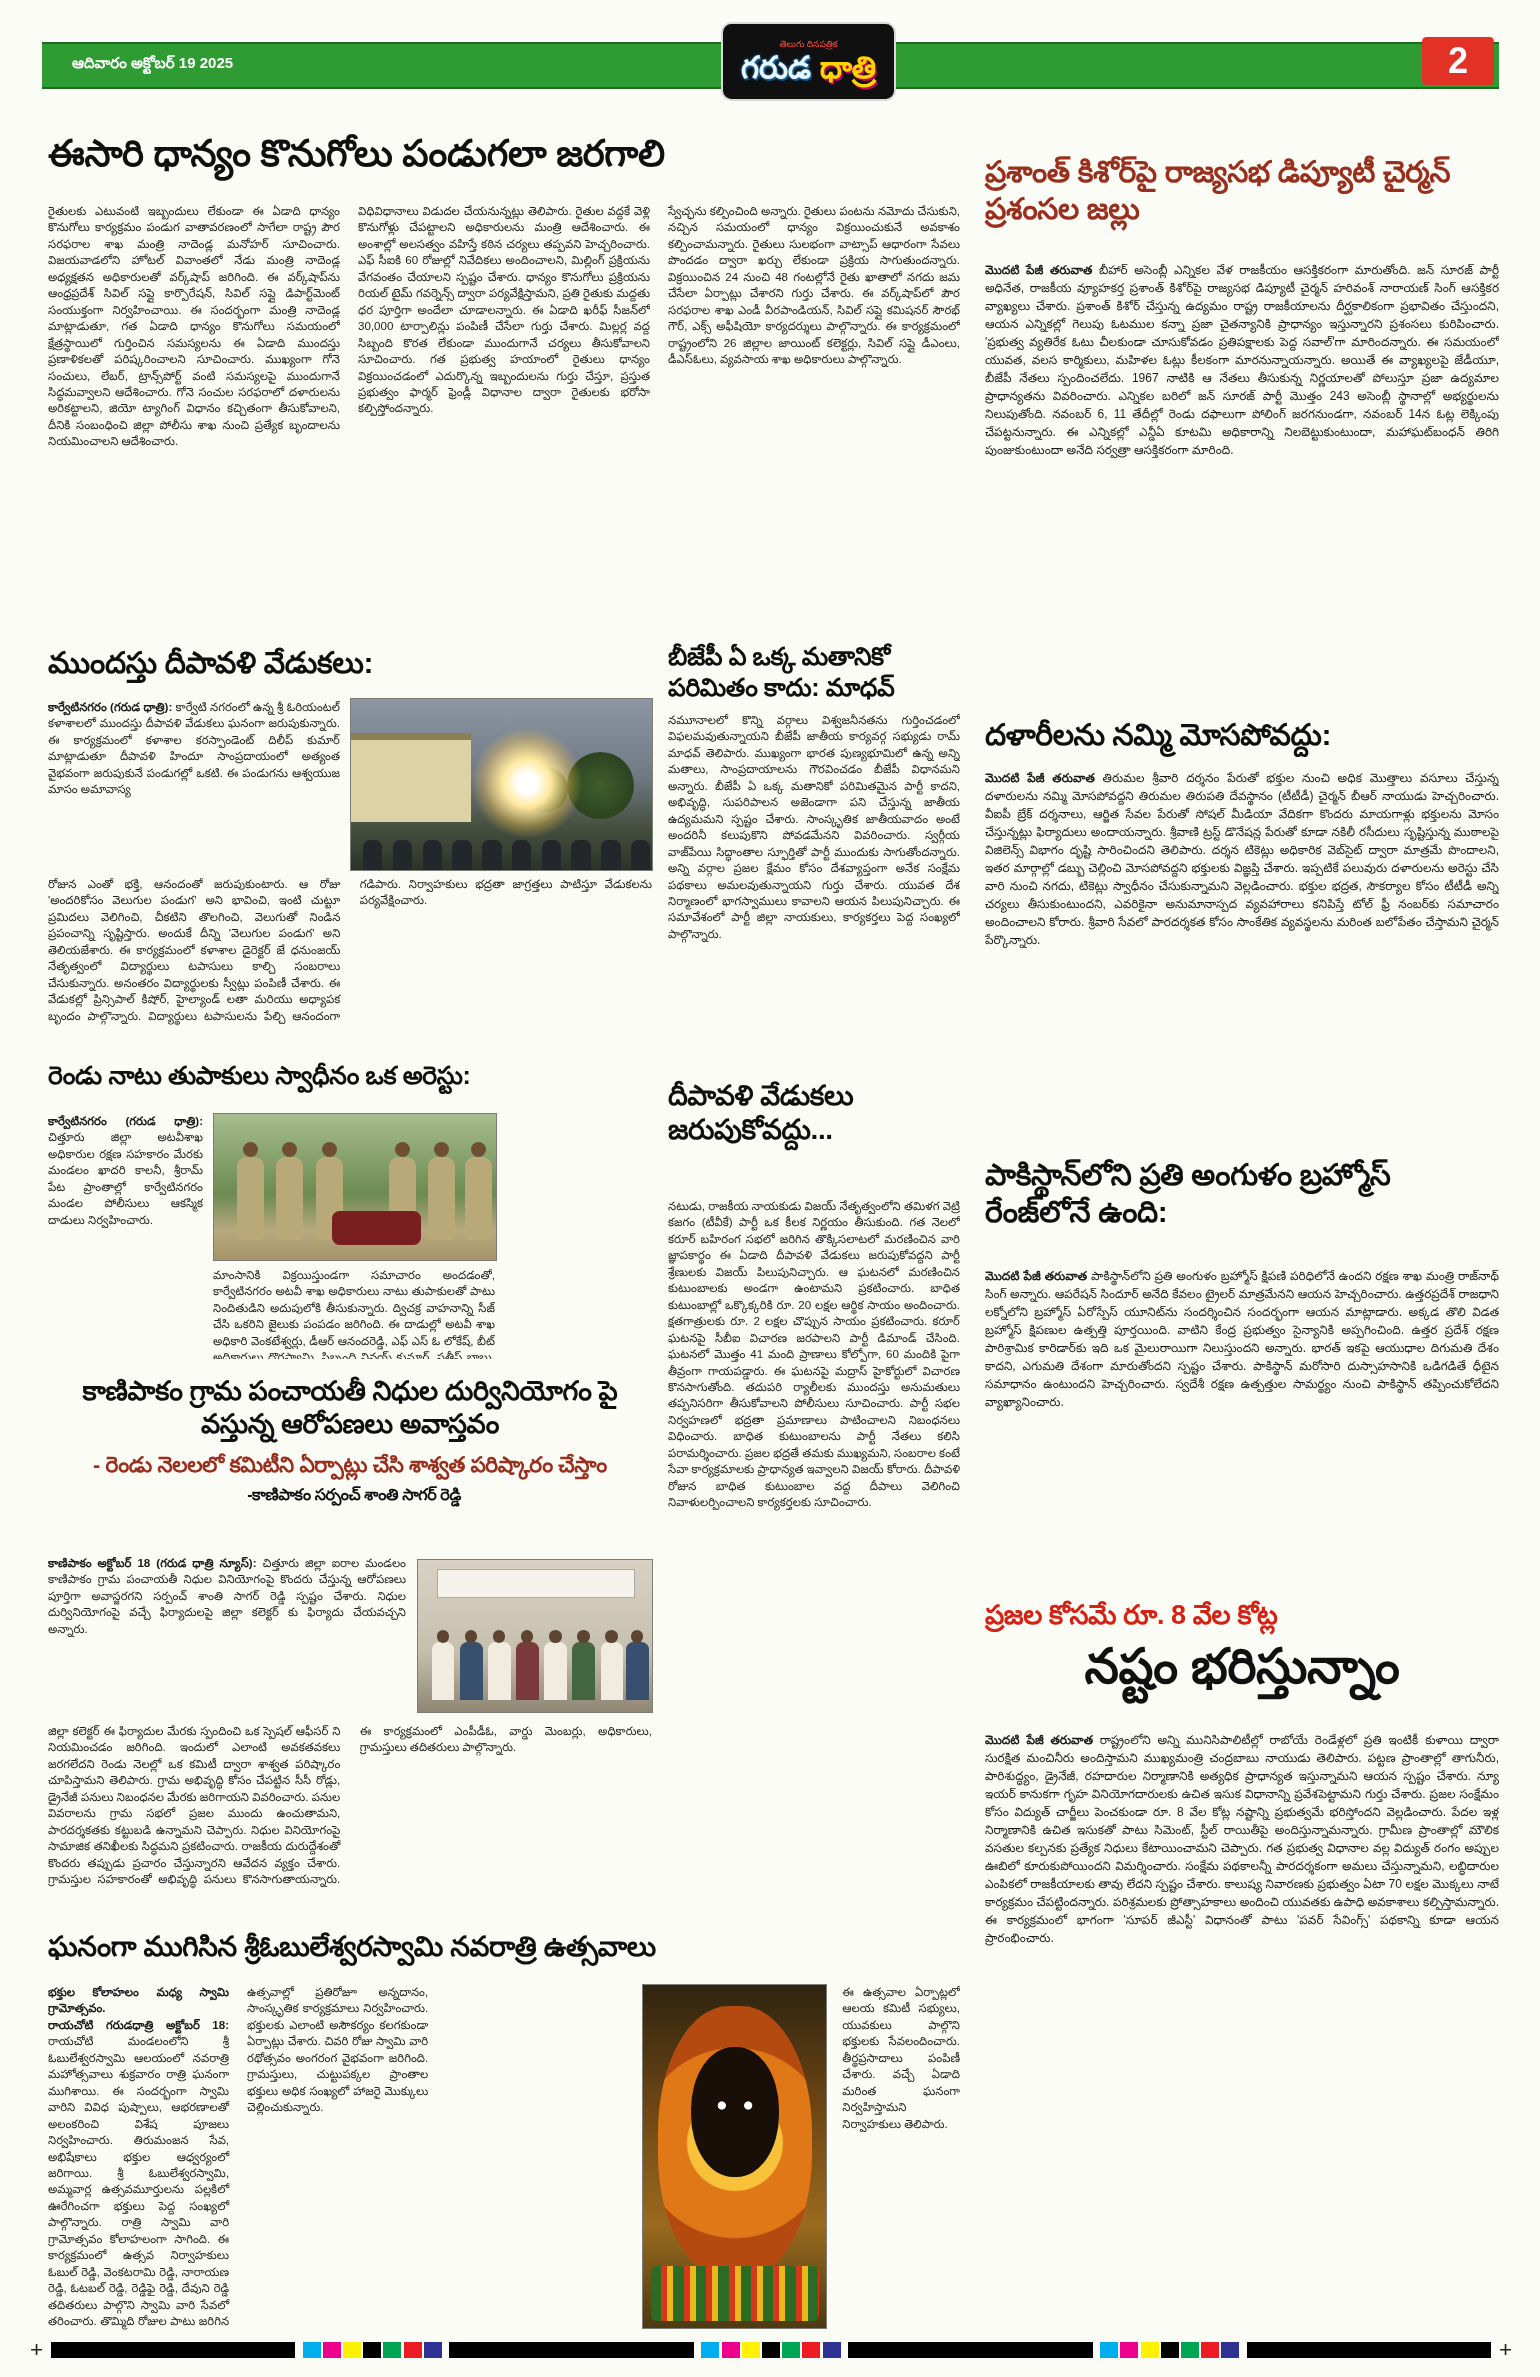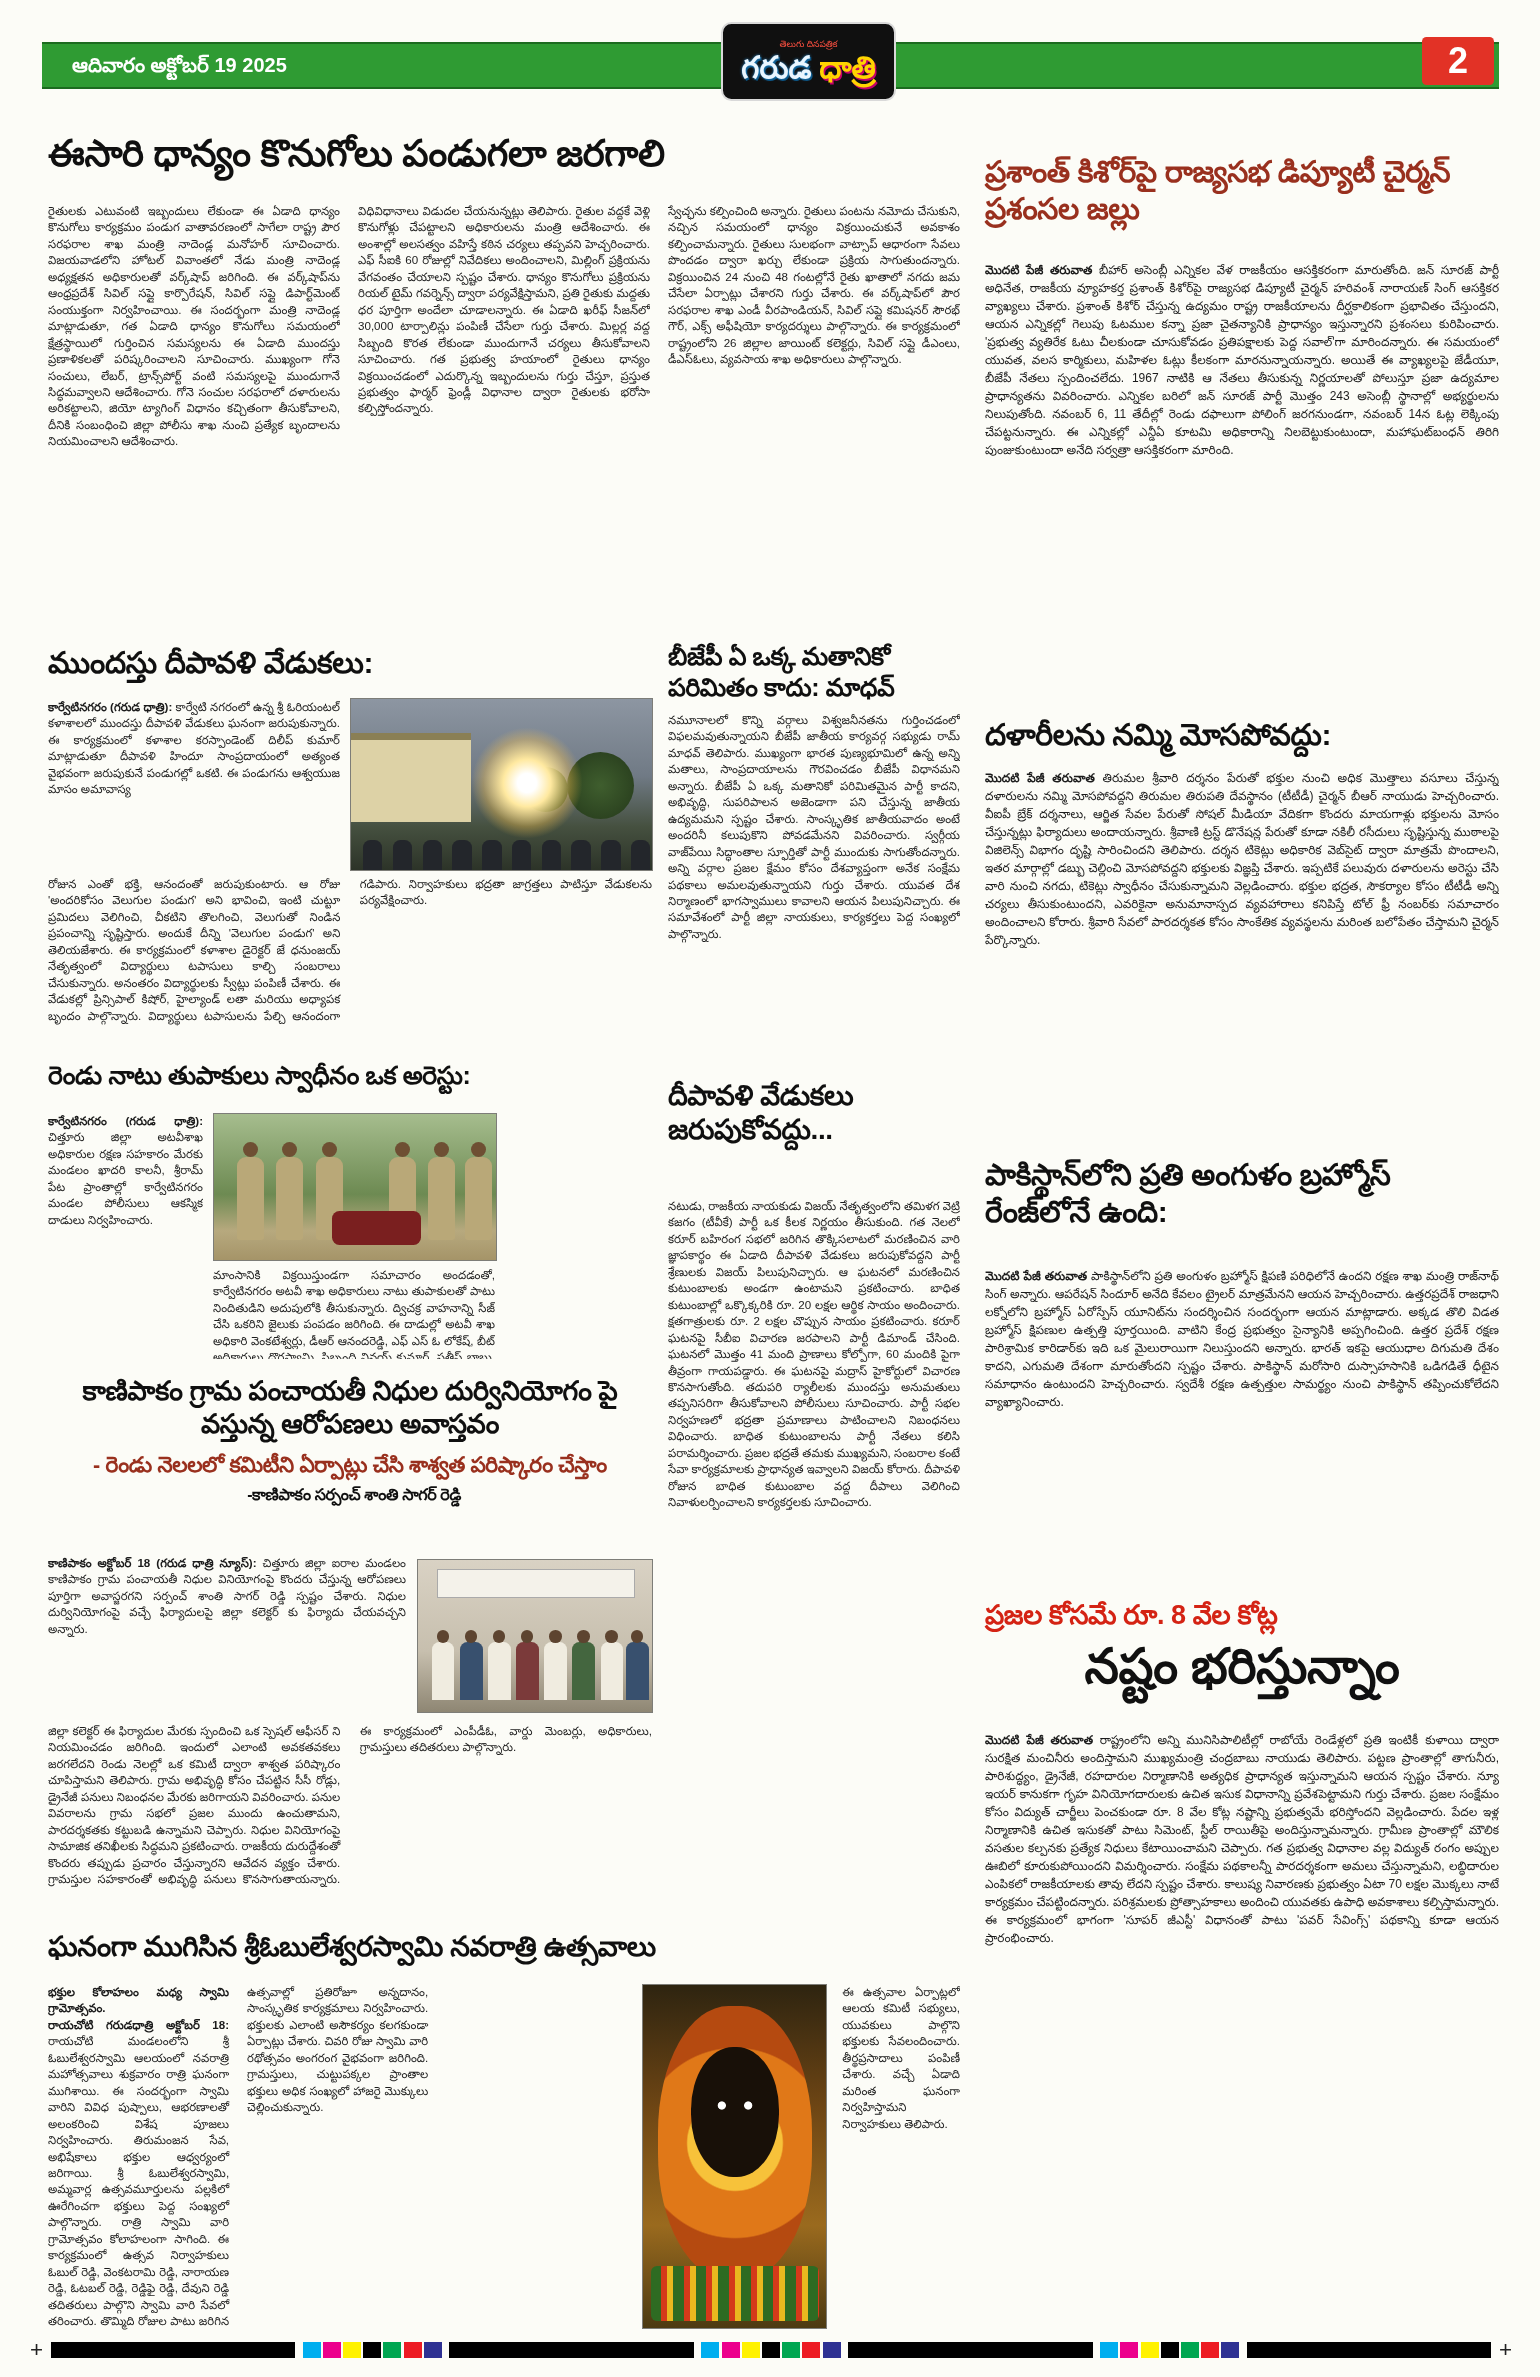--- a/index.html
+++ b/index.html
@@ -15,24 +15,24 @@
   .maroon{color:#99301e;}
   .red{color:#d42314;}
   .center{text-align:center;}
   .body-text{font-size:11.6px;line-height:1.42;text-align:justify;overflow:hidden;color:#1b1b1b;}
   .body-lg{font-size:12px;line-height:1.5;}
   .cols2{column-count:2;column-gap:19.4px;column-fill:auto;}
   .cols3{column-count:3;column-gap:18px;column-fill:auto;}
   .bold{font-weight:700;}
   
   #headbar{position:absolute;left:42px;top:42px;width:1457px;height:43px;background:#2f9b33;border-top:2.2px solid #1c6b1f;border-bottom:2.2px solid #1c6b1f;}
-  #date{position:absolute;left:30px;top:10.4px;color:#ffffff;font-weight:700;font-size:20px;}
+  #date{position:absolute;left:30px;top:10.4px;color:#ffffff;font-weight:700;font-size:15px;}
   #logo{position:absolute;left:721px;top:22.4px;width:171px;height:75px;background:#101010;border-radius:10.4px;border:2.2px solid #d9d9d9;display:flex;flex-direction:column;align-items:center;justify-content:center;z-index:5;}
   #logo .tag{font-size:9px;color:#ff5040;line-height:1;margin-bottom:3px;}
-  #logo .nm{font-size:31px;font-weight:700;line-height:1;font-family:Liberation Serif, serif;}
+  #logo .nm{font-size:31px;font-weight:700;line-height:1;}
   #logo .p1{color:#eaf6ff;text-shadow:0 0 3px #2b8fd4,1.5px 1.5px 0 #0a4e7a;}
   #logo .p2{color:#ffd400;text-shadow:1.5px 1.5px 0 #c4006a;}
   #pagenum{position:absolute;left:1422px;top:37px;width:72px;height:48px;background:#e23226;color:#fff;font-size:36px;font-weight:700;display:flex;align-items:center;justify-content:center;border-radius:4.5px;z-index:6;}
   
   .photo{position:absolute;overflow:hidden;border:0.7px solid #7d7d78;background:#9aa0a6;}
   
   .fw{background:linear-gradient(180deg,#8d96a2 0%,#707a85 45%,#45503f 75%,#2c3328 100%);}
   .fw .bld{position:absolute;left:0;bottom:28%;width:40%;height:48%;background:#ddd2a6;border-top:7.5px solid #8a7f55;}
   .fw .tree{position:absolute;border-radius:50%;background:radial-gradient(circle,#3f5e2e,#24381a);}
   .fw .burst{position:absolute;width:112px;height:112px;border-radius:50%;background:radial-gradient(circle,#ffffff 0 12%,#ffe9a0 30%,rgba(255,200,80,.35) 55%,transparent 70%);}

